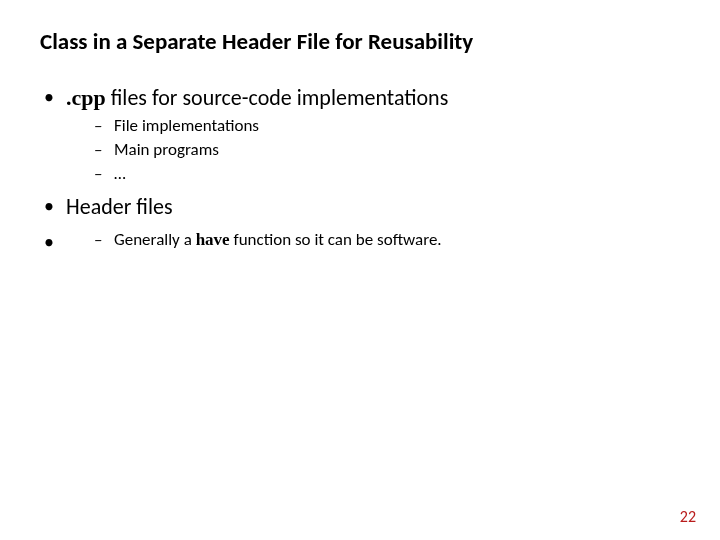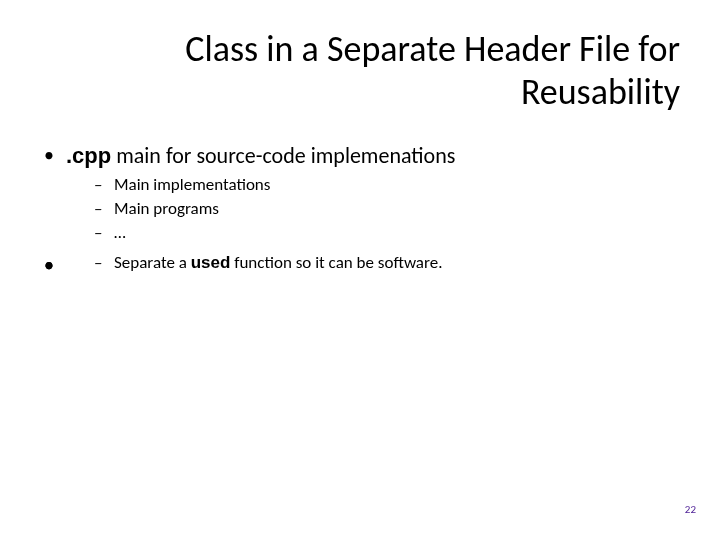--- a/index.html
+++ b/index.html
@@ -13,23 +13,23 @@
     position: relative;
   }
   .slide {
     width: 720px;
     height: 540px;
     position: relative;
     box-sizing: border-box;
     padding: 28px 40px 0 40px;
   }
   .title {
-    font-size: 36px;
-    font-weight: 400;
-    text-align: right;
+    font-size: 23px;
+    font-weight: 700;
+    text-align: left;
     margin: 0 0 28px 0;
     line-height: 1.2;
   }
   ul.level1 {
     list-style: none;
     padding: 0;
     margin: 0;
   }
   ul.level1 > li {
     position: relative;
@@ -60,56 +60,57 @@
     line-height: 1.3;
     margin-bottom: 2px;
   }
   ul.level2 > li::before {
     content: "–";
     position: absolute;
     left: 0;
     top: 0;
   }
   .mono {
-    font-family: Liberation Sans, sans-serif;
+    font-family: Liberation Serif, serif;
     font-weight: bold;
   }
   .pagenum {
     position: absolute;
     right: 24px;
-    bottom: 24px;
-    font-size: 11px;
-    color: #4c1d95;
+    bottom: 14px;
+    font-size: 16px;
+    color: #b91c1c;
   }
 </style>
 </head>
 <body>
 
 <div class="slide">
 
   <h1 class="title">Class in a Separate Header File for Reusability</h1>
 
   <ul class="level1">
 
     <li>
-      <span class="l1text"><span class="mono">.cpp</span><span> main for source-code implemenations</span></span>
+      <span class="l1text"><span class="mono">.cpp</span><span> files for source-code implementations</span></span>
       <ul class="level2">
-        <li>Main implementations</li>
+        <li>File implementations</li>
         <li>Main programs</li>
         <li>…</li>
       </ul>
     </li>
 
     <li>
+      <span class="l1text">Header files</span>
       <ul class="level2">
       </ul>
     </li>
 
     <li>
       <ul class="level2">
-        <li><span>Separate a </span><span class="mono">used</span><span> function so it can be software.</span></li>
+        <li><span>Generally a </span><span class="mono">have</span><span> function so it can be software.</span></li>
       </ul>
     </li>
 
   </ul>
 
   <div class="pagenum">22</div>
 </div>
 
 </body></html>

